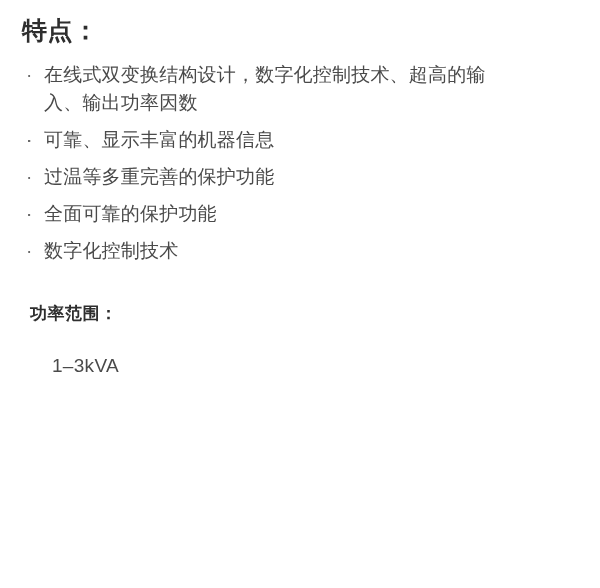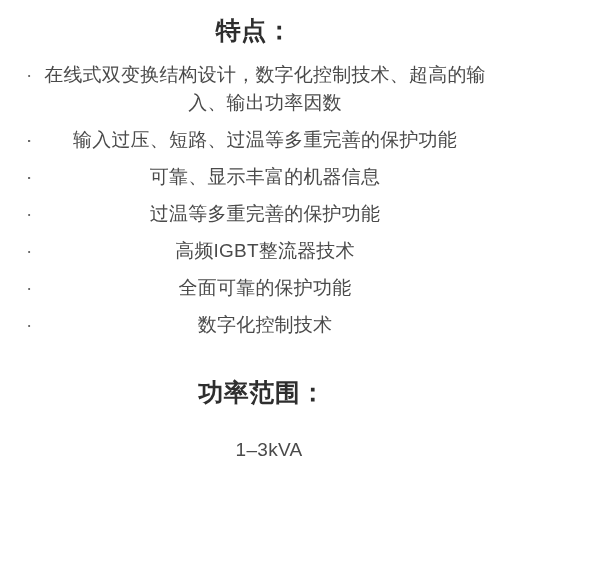--- a/index.html
+++ b/index.html
@@ -13,21 +13,20 @@
     font-family: "Liberation Sans", "DejaVu Sans", sans-serif;
     color: #3a3a3a;
     overflow: hidden;
   }
   .page {
     position: relative;
     width: 508px;
     height: 588px;
     box-sizing: border-box;
     padding: 14px 22px 16px 22px;
-    text-align: center;
   }
   .section-title {
     font-size: 25px;
     font-weight: bold;
     color: #2e2e2e;
     letter-spacing: 0.5px;
     line-height: 1.3;
     margin: 0 0 14px 0;
   }
   .features-list {
@@ -46,25 +45,25 @@
   }
   .feature-item .bullet {
     position: absolute;
     left: 4px;
     top: 0;
     font-size: 19px;
     color: #6a6a6a;
     line-height: 1.52;
   }
   .power-title {
-    font-size: 25px;
+    font-size: 17px;
     font-weight: bold;
     color: #2e2e2e;
     letter-spacing: 0.5px;
-    margin: 36px 0 0 16px;
+    margin: 36px 0 0 8px;
   }
   .power-value {
     font-size: 19px;
     color: #4a4a4a;
     margin: 30px 0 2px 30px;
     letter-spacing: 0.3px;
   }
 </style>
 </head>
 <body>
@@ -79,36 +78,34 @@
       <span>在线式双变换结构设计，数字化控制技术、超高的输入、输出功率因数</span>
     </li>
     <li class="feature-item">
       <span class="bullet">·</span>
     </li>
     <li class="feature-item">
       <span class="bullet">·</span>
     </li>
     <li class="feature-item">
       <span class="bullet">·</span>
-      <span>输入过压、短路、过温等多重完善的保护功能</span>
     </li>
     <li class="feature-item">
       <span class="bullet">·</span>
     </li>
     <li class="feature-item">
       <span class="bullet">·</span>
       <span>可靠、显示丰富的机器信息</span>
     </li>
     <li class="feature-item">
       <span class="bullet">·</span>
       <span>过温等多重完善的保护功能</span>
     </li>
     <li class="feature-item">
       <span class="bullet">·</span>
-      <span>高频IGBT整流器技术</span>
     </li>
     <li class="feature-item">
       <span class="bullet">·</span>
       <span>全面可靠的保护功能</span>
     </li>
     <li class="feature-item">
       <span class="bullet">·</span>
       <span>数字化控制技术</span>
     </li>
   </ul>

